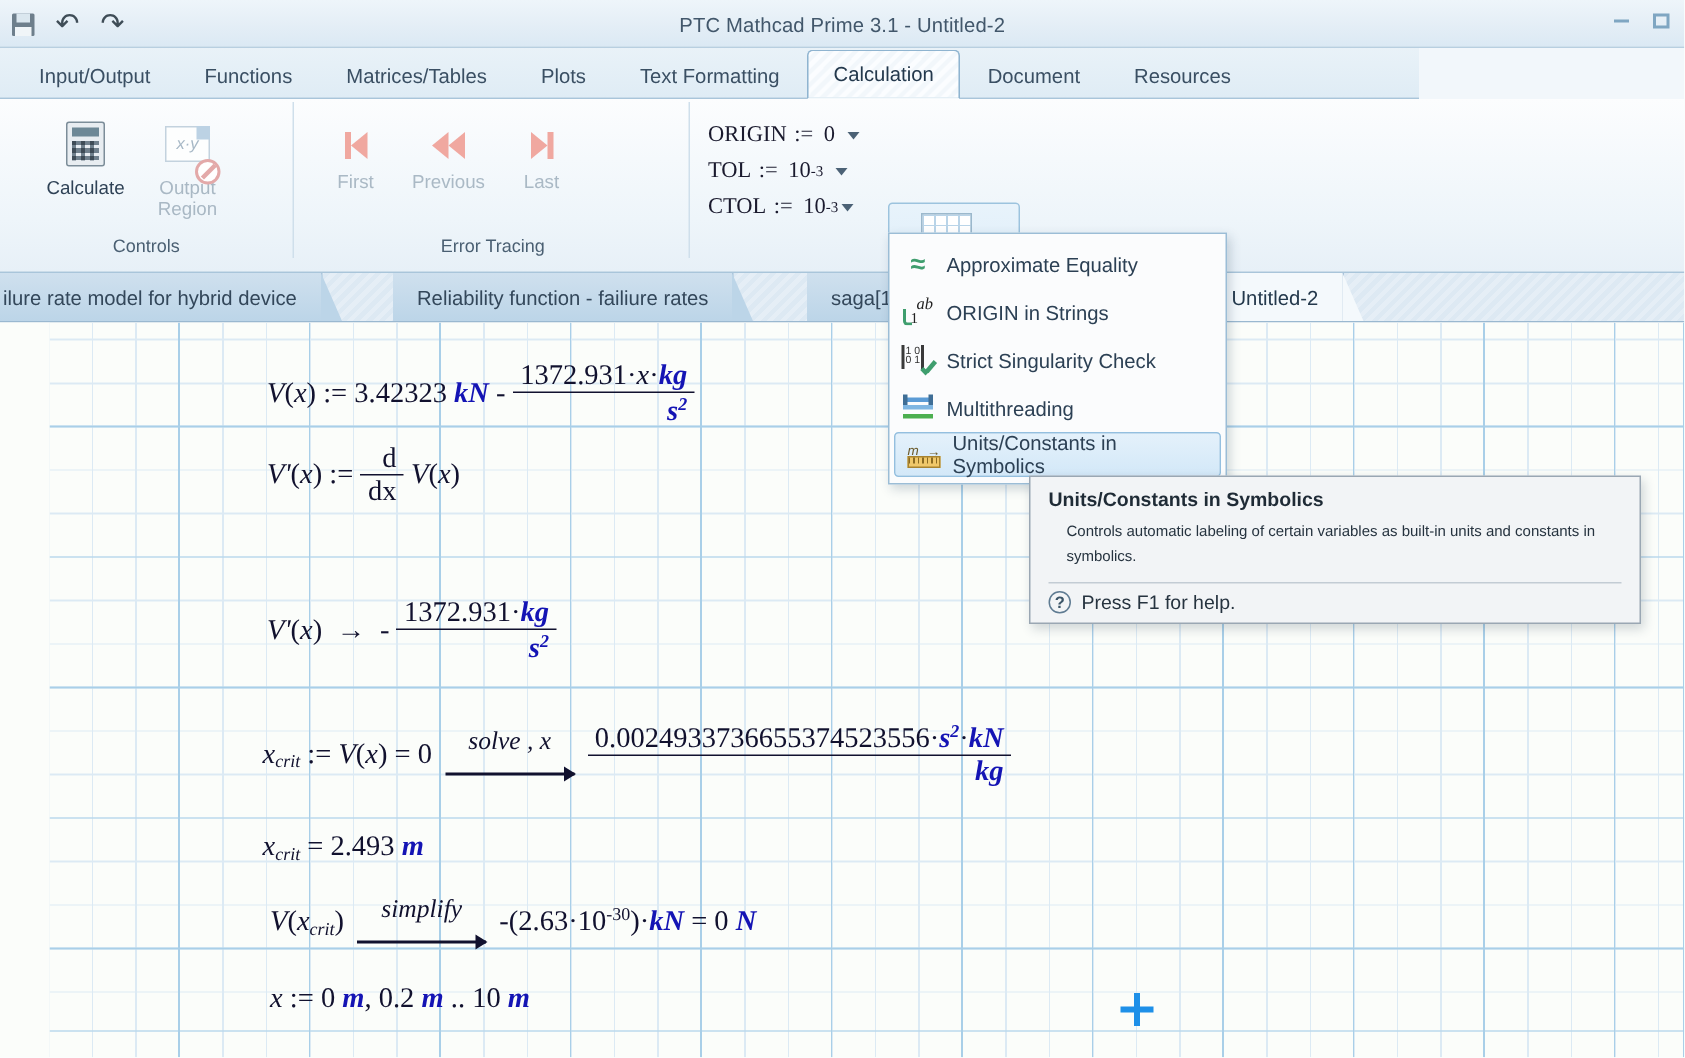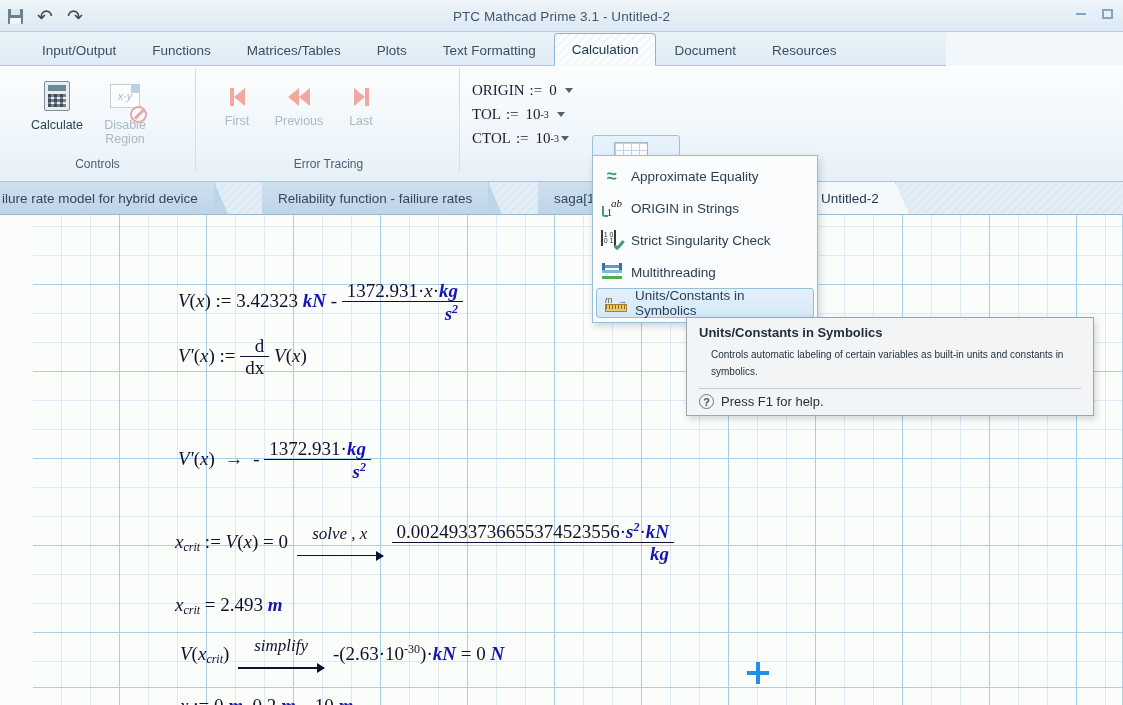--- a/index.html
+++ b/index.html
@@ -48,21 +48,21 @@
   .wc { width: 27px; height: 20px; display: flex; align-items: center; justify-content: center; }
   .wc .min { width: 10px; height: 2px; background: #7fa6c2; display: block; }
   .wc .max { width: 11px; height: 10px; border: 2px solid #7fa6c2; display: block; }
 
   
   .ribbon-tabs {
     position: absolute; left: 0; top: 32px; width: 946px; height: 34px;
     background: linear-gradient(to bottom,#e9f2f8 0%, #dfecf5 100%);
     border-bottom: 1px solid #a9c5da;
     display: flex; align-items: flex-end;
-    padding-left: 24px;
+    padding-left: 8px;
   }
   .rtab {
     height: 33px; padding: 0 17px; display: flex; align-items: center;
     font-size: 13.5px; color: #3a4f63; cursor: default;
     border: 1px solid transparent; border-bottom: none;
     position: relative; top: 1px;
   }
   .rtab.active {
     background: repeating-linear-gradient(135deg,#fbfdff 0px,#fbfdff 3px,#f2f7fb 3px,#f2f7fb 6px);
     border: 1px solid #8fb4d0; border-bottom: 1px solid #f4f9fc;
@@ -200,21 +200,20 @@
   }
   .sheet .leftmargin {
     position: absolute; left: 0; top: 0; width: 33px; bottom: 0; background: #fbfdfa;
   }
 
   .mathregion {
     position: absolute;
     font-family: "Liberation Serif", serif;
     color: #11112e;
     white-space: nowrap;
-    margin-top: 40px;
   }
   .mr { font-size: 19px; }
   .unit { color: #1414b4; font-weight: bold; font-style: italic; }
   .ital { font-style: italic; }
   .sub { font-size: 12px; vertical-align: -3px; font-style: italic; }
   .supr { font-size: 12px; vertical-align: 7px; }
   .frac { display: inline-block; vertical-align: middle; text-align: right; }
   .frac .num { display: block; padding: 0 5px; border-bottom: 1.4px solid #11112e; line-height: 1.12; }
   .frac .den { display: block; padding: 0 5px; line-height: 1.2; }
   .opn { display: inline-block; text-align: center; vertical-align: middle; font-size: 17px; }
@@ -353,21 +352,21 @@
                 <span class="keys"></span>
             </span>
           </div>
           <div class="blab">Calculate</div>
         </div>
         <div class="bigbtn disabled" style="margin-left:6px;">
           <div class="bico" style="position:relative;">
             <span class="xyico">x·y<span class="corner"></span></span>
             <span class="noentry pale"></span>
           </div>
-          <div class="blab"><span>Disable</span><br><span>Region</span></div>
+          <div class="blab"><span>Output</span><br><span>Region</span></div>
         </div>
       </div>
       <div class="rgroup-label" style="padding-left:62px;">Controls</div>
     </div>
 
     <div class="rgroup" style="left:198px; width:262px;">
       <div class="rgroup-items" style="padding-left:8px;">
         <div class="navbtn">
           <div class="nico">
             <span class="bar"></span>

